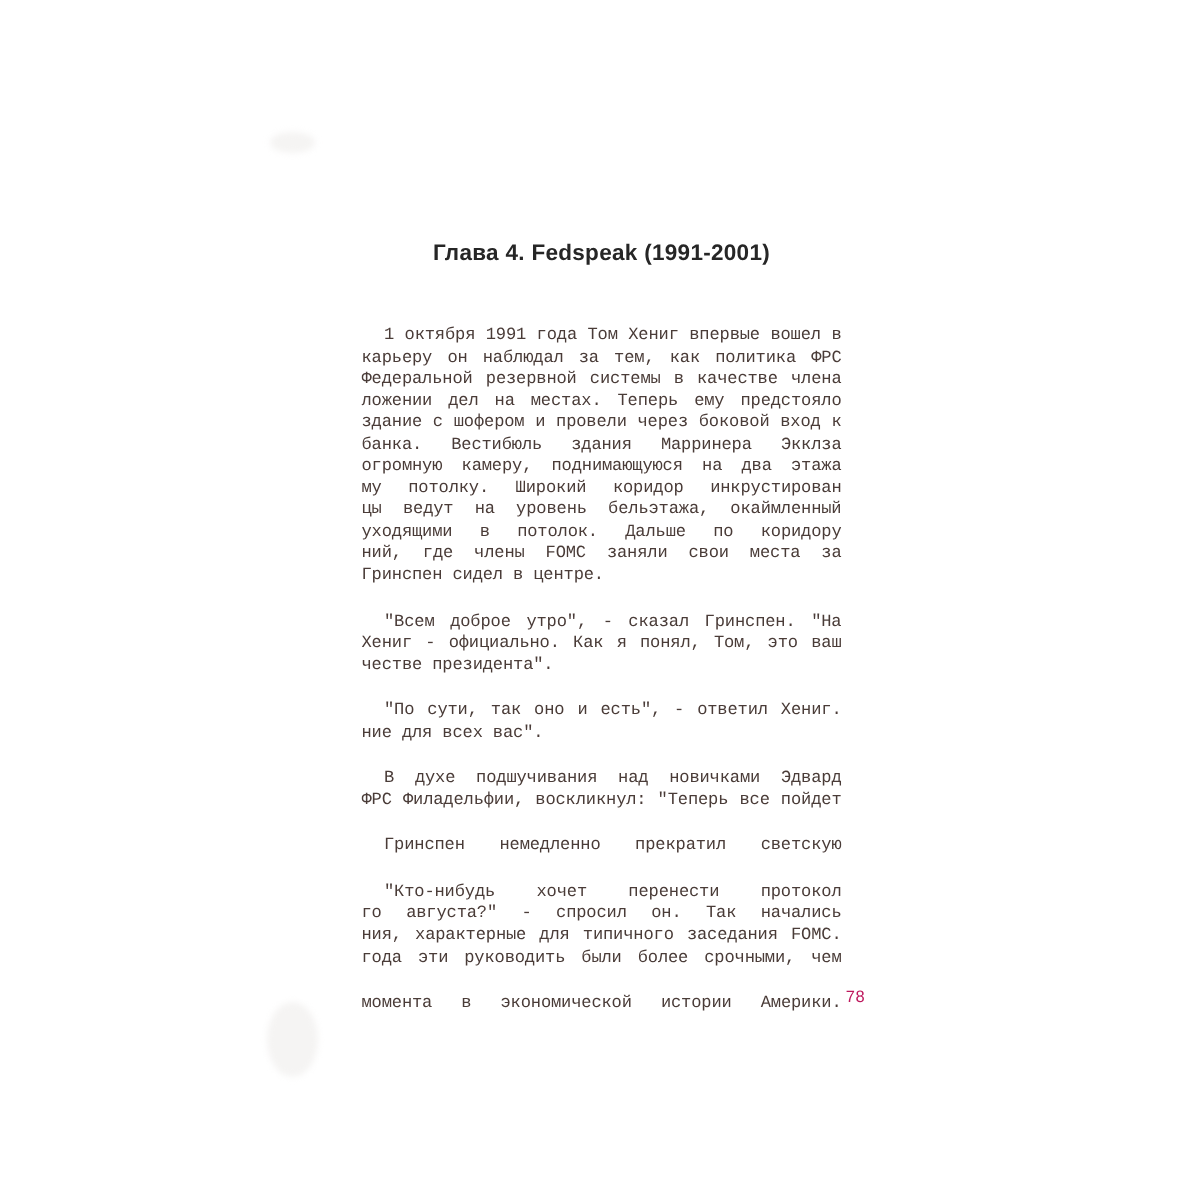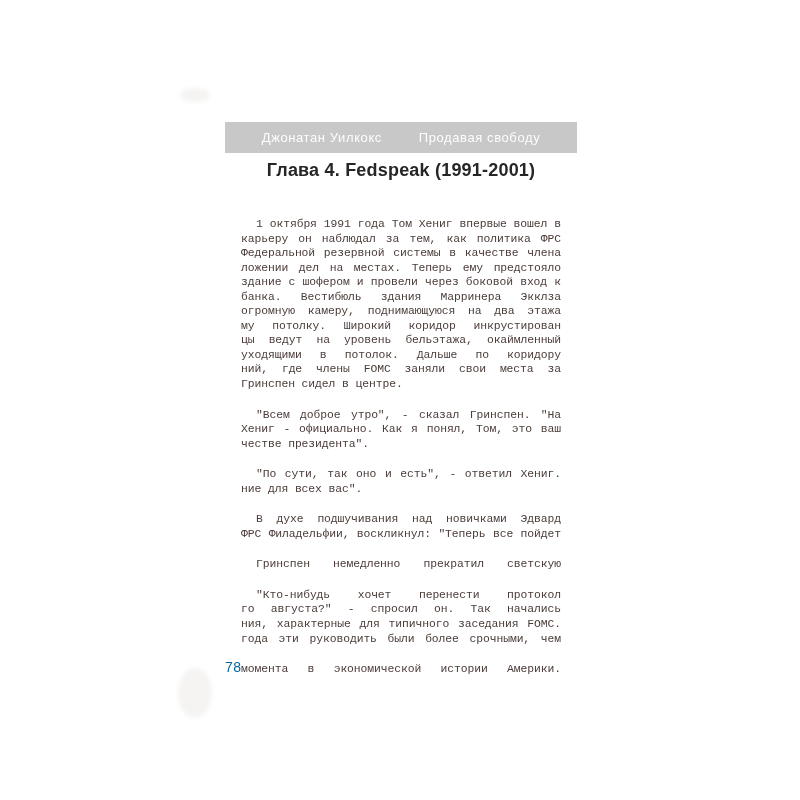--- a/index.html
+++ b/index.html
@@ -41,21 +41,21 @@
     white-space: nowrap;
   }
   .chapter-heading {
     position: absolute;
     left: 215px;
     top: 160px;
     width: 372px;
     text-align: center;
     font-family: "Liberation Sans", sans-serif;
     font-weight: bold;
-    font-size: 18px;
+    font-size: 15px;
     color: #262626;
     letter-spacing: 0.2px;
   }
   .body-text {
     position: absolute;
     left: 225px;
     top: 201px;
     width: 352px;
     color: #4a3c38;
     font-family: "Liberation Serif", "DejaVu Serif", serif;
@@ -71,39 +71,35 @@
     white-space: normal;
     overflow: hidden;
   }
   .tline.first { text-indent: 15px; }
   .tline.lastleft { text-align-last: left; }
   .page-number {
     position: absolute;
     left: 225px;
     top: 659px;
     width: 352px;
-    text-align: left;
+    text-align: right;
     font-family: "Liberation Sans", sans-serif;
-    font-size: 14px;
-    color: #0369a1;
+    font-size: 11px;
+    color: #be185d;
     letter-spacing: 0.5px;
   }
 </style>
 </head>
 <body>
 
 <div class="canvas">
 
   <div class="smudge" style="left:180px; top:88px; width:30px; height:14px;"></div>
   <div class="smudge" style="left:178px; top:668px; width:34px; height:50px;"></div>
 
-  <div class="header-banner">
-    <span>Джонатан Уилкокс</span>
-    <span>Продавая свободу</span>
-  </div>
 
   <div class="chapter-heading">Глава 4. Fedspeak (1991-2001)</div>
 
   <div class="body-text" id="body-text">
       <div class="para">
         <div class="tline first">1 октября 1991 года Том Хениг впервые вошел в зал заседаний</div>
         <div class="tline">карьеру он наблюдал за тем, как политика ФРС сказывается на по-</div>
         <div class="tline">Федеральной резервной системы в качестве члена FOMC. За свою</div>
         <div class="tline">ложении дел на местах. Теперь ему предстояло руководить поли-</div>
         <div class="tline">здание с шофером и провели через боковой вход к личному лифту.</div>

